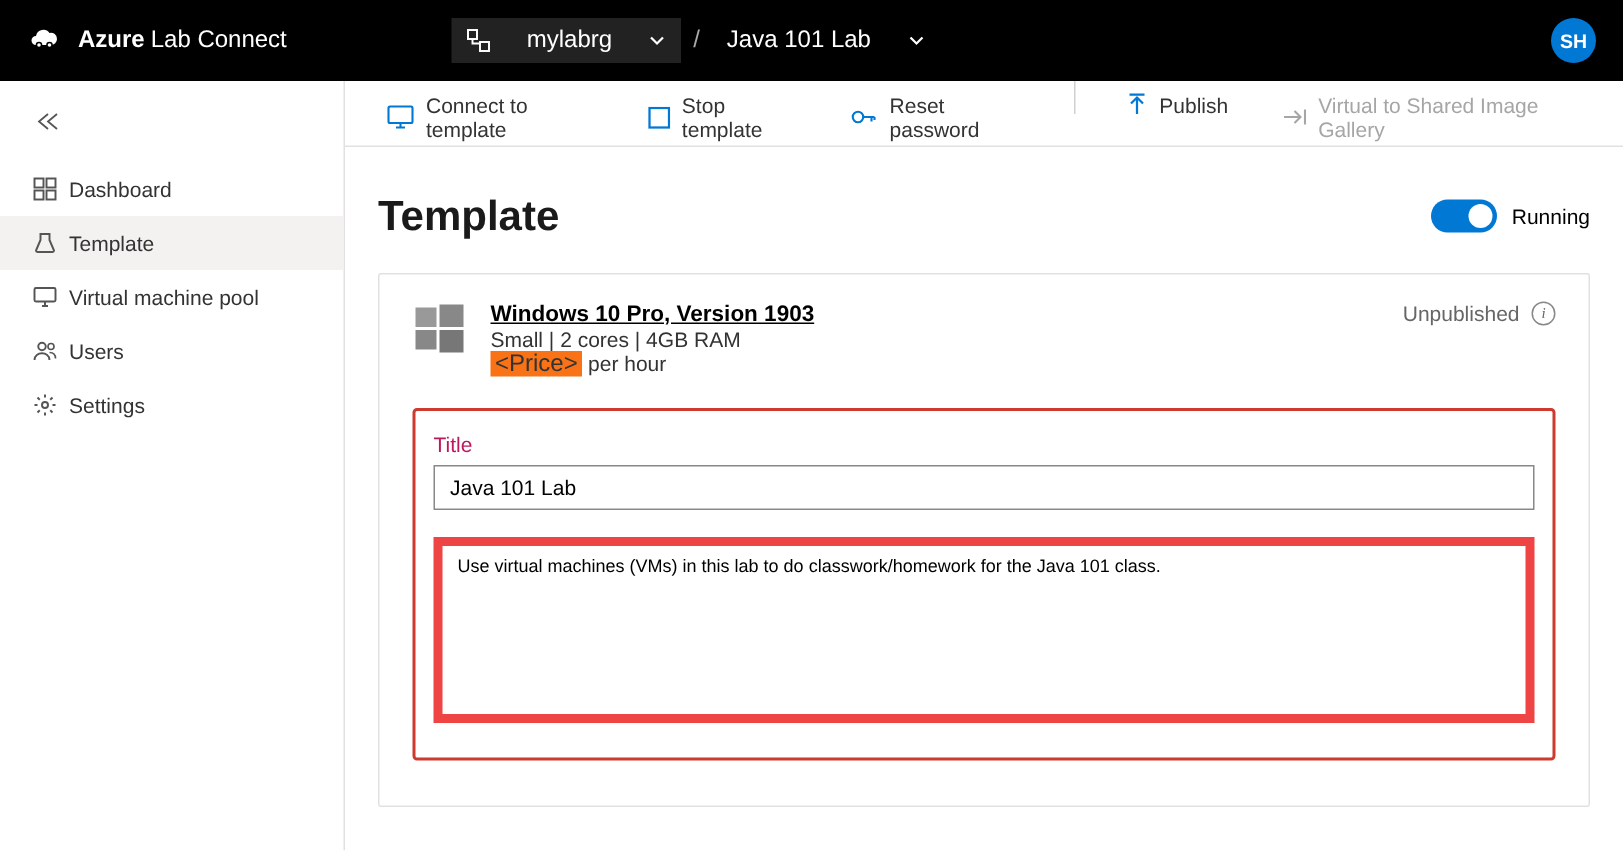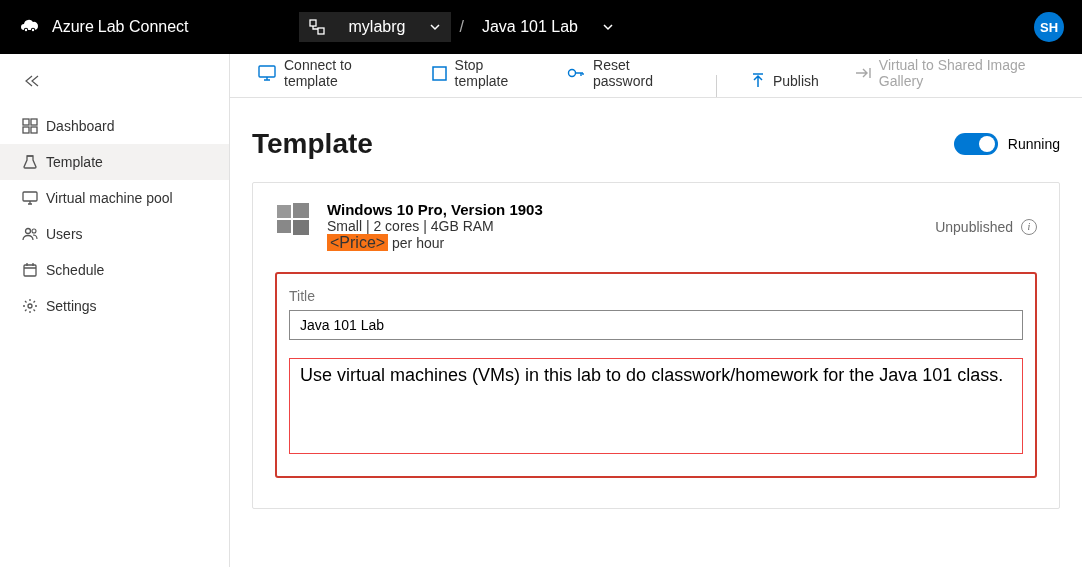--- a/index.html
+++ b/index.html
@@ -1,63 +1,63 @@
 <!DOCTYPE html>
 <html><head>
   <meta charset="utf-8">
   <style>
     * { margin:0; padding:0; box-sizing:border-box; font-family:'Segoe UI',Arial,sans-serif; }
     body { width:1082px; height:567px; overflow:hidden; background:#fff; }
 
     .topbar { height:54px; background:#000; color:#fff; display:flex; align-items:center; padding:0 18px; }
     .logo { display:flex; align-items:center; font-size:16px; }
     .logo-icon { margin-right:10px; }
-    .logo b { font-weight:400; margin-right:4px; }
+    .logo b { font-weight:700; margin-right:4px; }
     .bread { margin-left:110px; display:flex; align-items:center; gap:8px; }
     .bread-item { display:flex; align-items:center; gap:24px; padding:6px 10px; }
     .bread-sep { color:#aaa; }
     .avatar { margin-left:auto; width:30px; height:30px; border-radius:50%; background:#0078d4; color:#fff; display:flex; align-items:center; justify-content:center; font-size:13px; font-weight:700; }
 
     .sub { display:flex; height:513px; }
     .sidebar { width:230px; border-right:1px solid #e1e1e1; padding-top:20px; }
     .collapse { padding:0 22px 20px; color:#555; }
     .side-item { display:flex; align-items:center; gap:8px; padding:10px 22px; font-size:14px; color:#333; cursor:pointer; }
     .side-item.active { background:#f3f2f1; }
     .side-item .ic { width:16px; display:flex; align-items:center; justify-content:center; }
 
     .main { flex:1; display:flex; flex-direction:column; }
-    .toolbar { display:flex; align-items:flex-end; height:44px; border-bottom:1px solid #e1e1e1; padding:0 18px; gap:16px; }
+    .toolbar { display:flex; align-items:flex-start; height:44px; border-bottom:1px solid #e1e1e1; padding:0 18px; gap:16px; }
     .tool { display:flex; align-items:center; gap:8px; padding:8px 10px; font-size:14px; color:#333; cursor:pointer; }
     .tool .ic { color:#0078d4; }
     .vsep { width:1px; height:22px; background:#d0d0d0; margin:0 8px; }
     .tool.disabled { color:#a6a6a6; cursor:default; }
     .tool.disabled .ic { color:#a6a6a6; }
 
     .content { padding:30px 22px 20px; flex:1; }
     .head { display:flex; align-items:center; justify-content:space-between; margin-bottom:22px; }
     .head h1 { font-size:28px; font-weight:600; color:#1a1a1a; }
     .toggle-wrap { display:flex; align-items:center; gap:10px; font-size:14px; }
     .toggle { width:44px; height:22px; border-radius:11px; background:#0078d4; position:relative; }
     .toggle::after { content:""; position:absolute; width:16px; height:16px; background:#fff; border-radius:50%; top:3px; right:3px; }
 
     .card { border:1px solid #e1e1e1; border-radius:2px; padding:18px 22px 30px; }
     .card-top { display:flex; }
     .osrow { display:flex; gap:16px; }
     .winic { width:36px; height:36px; }
-    .osname { font-weight:700; font-size:15px; }
+    .osname { font-weight:700; font-size:15px;text-decoration:underline; }
     .osspec { font-size:14px; color:#333; }
     .osprice { font-size:14px; color:#333; }
     .pricetag { background:#f97316; padding:0 3px; font-size:16px; }
-    .status { margin-left:auto; display:flex; align-items:center; gap:8px; font-size:14px; color:#666; }
+    .status { margin-left:auto; display:flex; align-items:flex-start; gap:8px; font-size:14px; color:#666; }
     .info-ic { width:16px; height:16px; border:1px solid #888; border-radius:50%; display:flex; align-items:center; justify-content:center; font-size:10px; font-style:italic; font-family:serif; }
 
     .redbox { border:2px solid #ce3a2e; border-radius:3px; padding:14px 12px 18px; margin-top:20px; }
-    .lbl { font-size:14px; font-weight:400; color:#737373; margin-bottom:6px; }
+    .lbl { font-size:14px; font-weight:400; color:#be185d; margin-bottom:6px; }
     .txtin { width:100%; border:1px solid #888; padding:6px 10px; font-size:14px; font-family:inherit; }
-    .txtarea { width:100%; border:1px solid #ef4444; padding:6px 10px; font-size:18px; font-family:inherit; resize:none; height:96px; }
+    .txtarea { width:100%; border:6px solid #ef4444; padding:6px 10px; font-size:12px; font-family:inherit; resize:none; height:124px; }
     .field2 { margin-top:18px; }
 
     svg { display:block; }
   </style>
 </head>
 <body>
 
 <div class="topbar">
   <div class="logo">
     <span class="logo-icon">
@@ -140,29 +140,20 @@
     <div class="side-item">
       <span class="ic">
           <svg width="16" height="16" viewBox="0 0 16 16">
             <circle cx="6" cy="5" r="2.5" fill="none" stroke="#555" stroke-width="1.3"></circle>
             <path d="M1 14c0-3 2.5-4.5 5-4.5s5 1.5 5 4.5" fill="none" stroke="#555" stroke-width="1.3"></path>
             <circle cx="12" cy="5" r="2" fill="none" stroke="#555" stroke-width="1.1"></circle>
             <path d="M11 9c2 0 4 1 4 4" fill="none" stroke="#555" stroke-width="1.1"></path>
           </svg>
         </span>
       <span>Users</span>
-    </div>
-    <div class="side-item">
-      <span class="ic">
-          <svg width="16" height="16" viewBox="0 0 16 16">
-            <rect x="2" y="3" width="12" height="11" rx="1" fill="none" stroke="#555" stroke-width="1.3"></rect>
-            <path d="M2 6h12M5 1v3M11 1v3" stroke="#555" stroke-width="1.3"></path>
-          </svg>
-        </span>
-      <span>Schedule</span>
     </div>
     <div class="side-item">
       <span class="ic">
           <svg width="16" height="16" viewBox="0 0 16 16">
             <circle cx="8" cy="8" r="2" fill="none" stroke="#555" stroke-width="1.3"></circle>
             <path d="M8 1v2M8 13v2M1 8h2M13 8h2M3 3l1.5 1.5M11.5 11.5L13 13M13 3l-1.5 1.5M4.5 11.5L3 13" stroke="#555" stroke-width="1.3"></path>
           </svg>
         </span>
       <span>Settings</span>
     </div>

